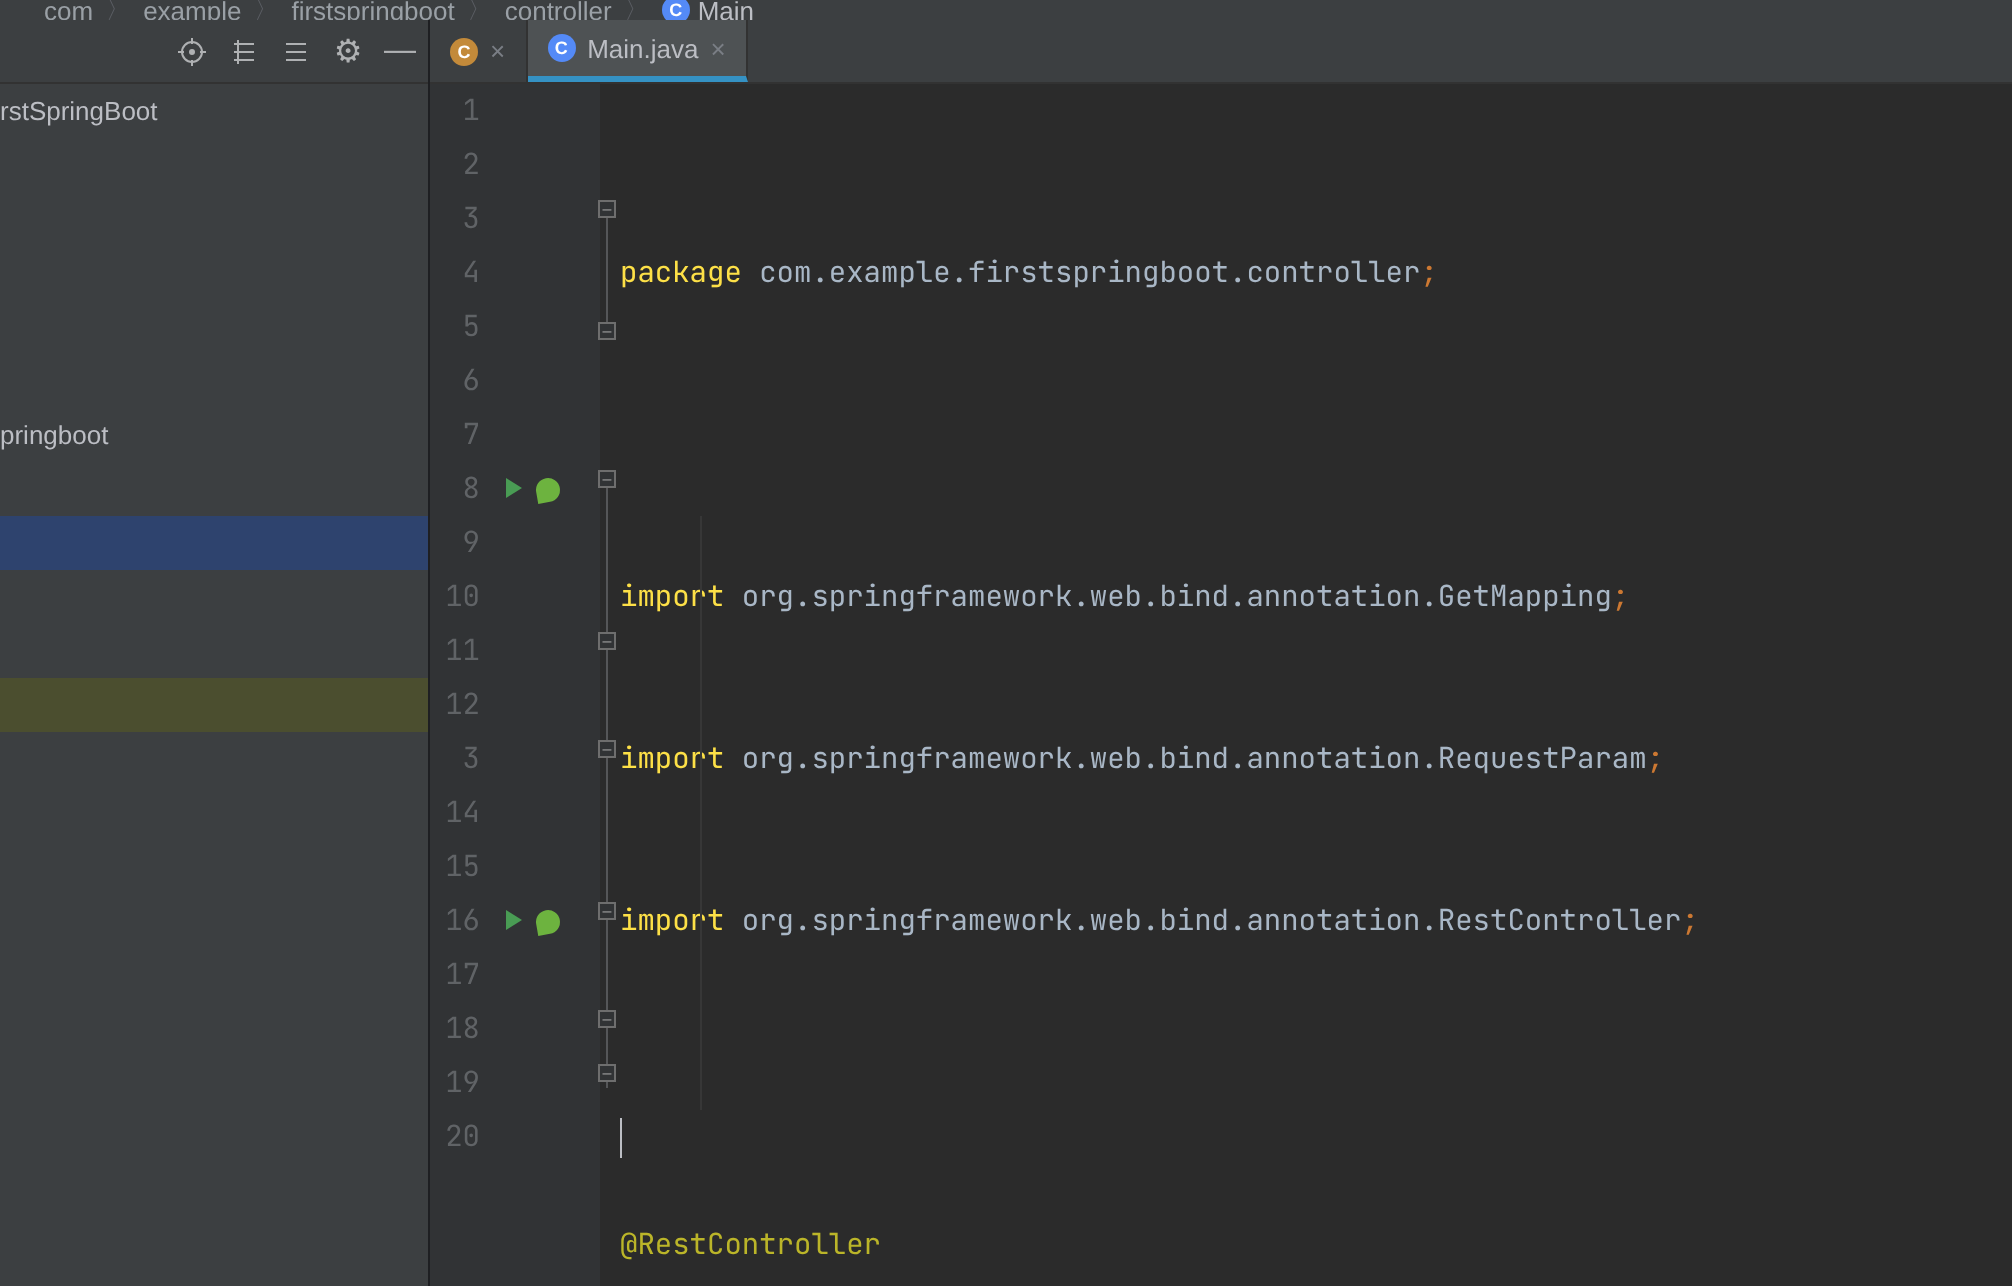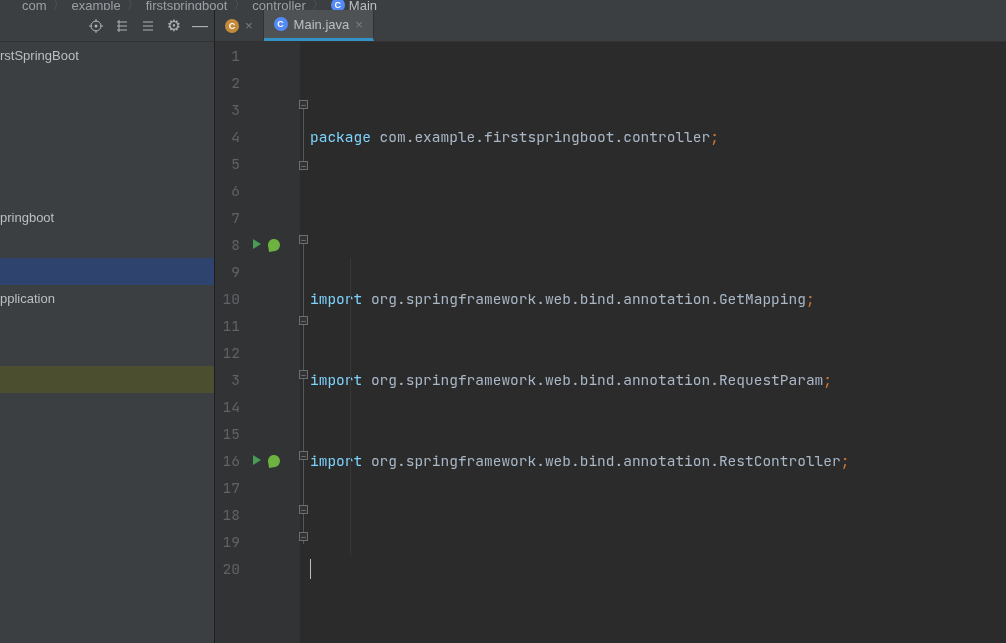--- a/index.html
+++ b/index.html
@@ -133,21 +133,21 @@
       flex: 1;
       font-family: "JetBrains Mono", Consolas, monospace;
       font-size: 14.5px;
       line-height: 27px;
       white-space: pre;
       color: #a9b7c6;
       padding-left: 0;
       position: relative;
     }
     .code .line { height: 27px; }
-    .kw { color: #7dd3fc; }
+    .kw { color: #fde047; }
     .pkg { color: #a9b7c6; }
     .annotation { color: #bbb529; }
     .name { color: #a9b7c6; }
     .semi { color: #cc7832; }
     .indent-guide {
       position: absolute;
       top: 0;
       width: 1px;
       background: #373737;
       height: 100%;
@@ -245,23 +245,20 @@
       <div class="tree-item">
           <span>pringboot</span>
         </div>
       <div class="tree-item">
           <span></span>
         </div>
       <div class="tree-item selected">
           <span></span>
         </div>
       <div class="tree-item">
-          <span>pplication</span>
-        </div>
-      <div class="tree-item">
           <span></span>
         </div>
       <div class="tree-item">
           <span></span>
         </div>
       <div class="tree-item active">
           <span></span>
         </div>
     </div>
   </div>
@@ -343,20 +340,21 @@
         <div class="fold-marker" style="top:490px">–</div>
       </div>
       <div class="code">
         <div class="indent-guide" style="left:40px; top:216px; height:297px;"></div>
         <div class="line"><span class="kw">package</span><span class="pkg"> com.example.firstspringboot.controller</span><span class="semi">;</span></div>
         <div class="line"></div>
         <div class="line"><span class="kw">import</span><span class="pkg"> org.springframework.web.bind.annotation.</span><span class="name">GetMapping</span><span class="semi">;</span></div>
         <div class="line"><span class="kw">import</span><span class="pkg"> org.springframework.web.bind.annotation.</span><span class="name">RequestParam</span><span class="semi">;</span></div>
         <div class="line"><span class="kw">import</span><span class="pkg"> org.springframework.web.bind.annotation.</span><span class="name">RestController</span><span class="semi">;</span></div>
         <div class="line"></div>
+        <div class="line"><span class="annotation">@RestController</span></div>
         
         
         
         
         
         
         
         
         
         

